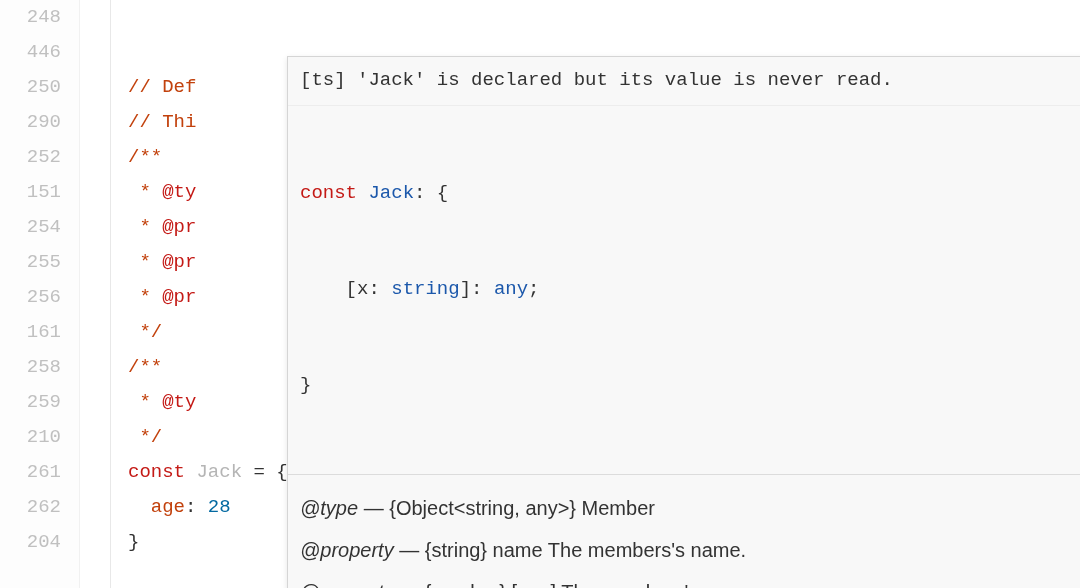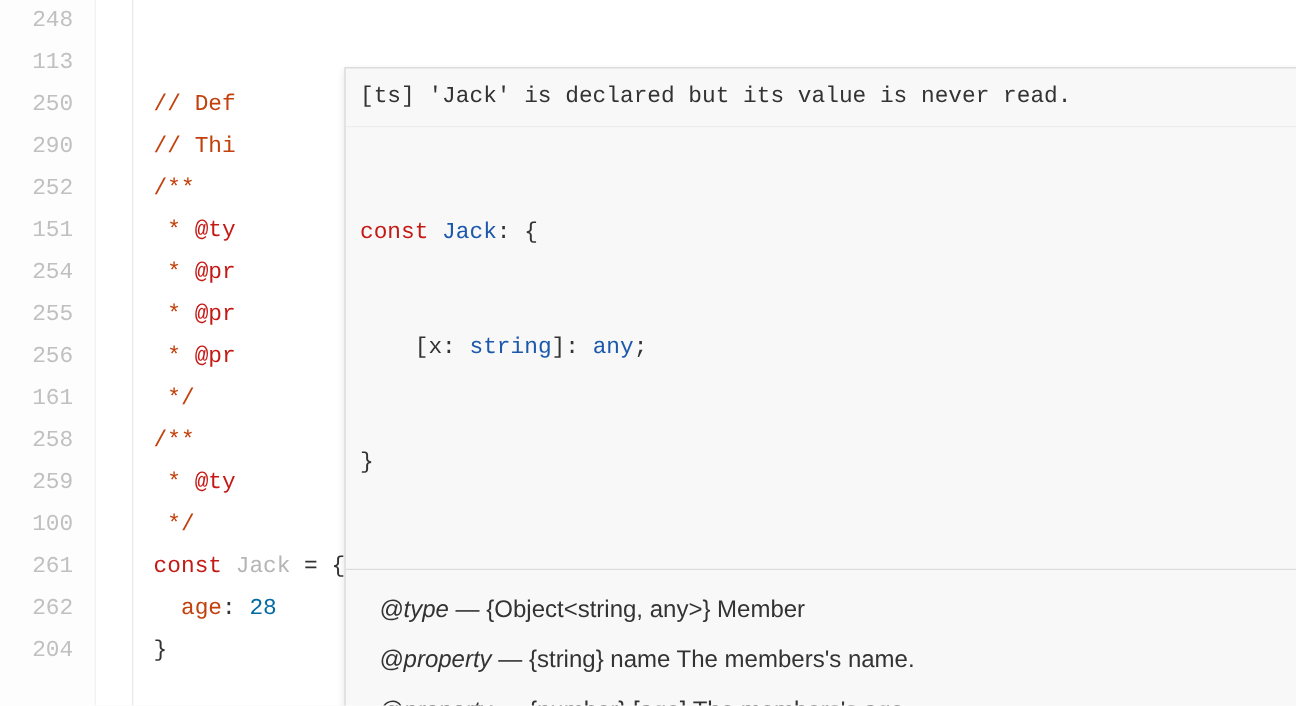--- a/index.html
+++ b/index.html
@@ -93,40 +93,40 @@
     .sig-type { color: #1c58ab; }
     .sig-punc { color: #333; }
     .sig-key { color: #333; }
     .hover-docs {
       font-family: -apple-system, BlinkMacSystemFont, 'Segoe UI', Helvetica, Arial, sans-serif;
       font-size: 20px;
       color: #333;
       line-height: 1.55;
     }
     .doc-line { margin: 11px 0; }
-    .doc-tag { font-style: italic; margin-left: 16px; }
+    .doc-tag { font-style: italic; }
   </style>
 </head>
 <body>
 
 <div class="editor">
   <div class="gutter">
     <div class="gutter-line">248</div>
-    <div class="gutter-line">113</div>
+    <div class="gutter-line">446</div>
     <div class="gutter-line">250</div>
     <div class="gutter-line">290</div>
     <div class="gutter-line">252</div>
     <div class="gutter-line">151</div>
     <div class="gutter-line">254</div>
     <div class="gutter-line">255</div>
     <div class="gutter-line">256</div>
     <div class="gutter-line">161</div>
     <div class="gutter-line">258</div>
     <div class="gutter-line">259</div>
-    <div class="gutter-line">100</div>
+    <div class="gutter-line">210</div>
     <div class="gutter-line">261</div>
     <div class="gutter-line">262</div>
     <div class="gutter-line">204</div>
   </div>
   <div class="code">
     <div class="margin-bar"></div>
     <div class="code-inner">
       <div class="code-row"></div>
       <div class="code-row"></div>
       <div class="code-row"><span class="tk-comment">// Def</span></div>

